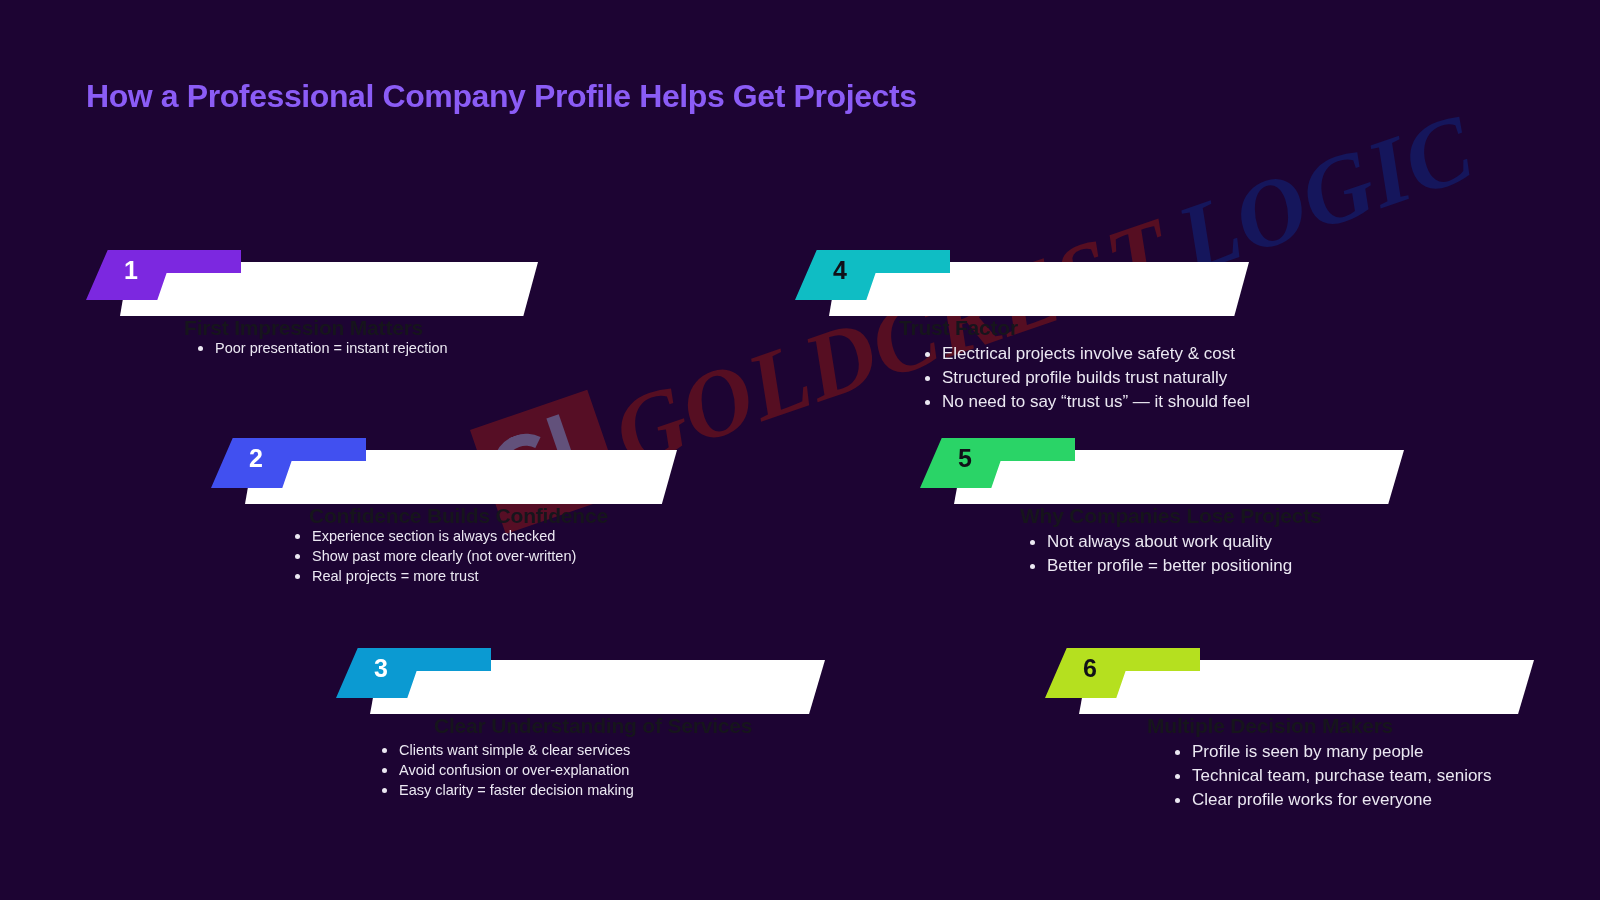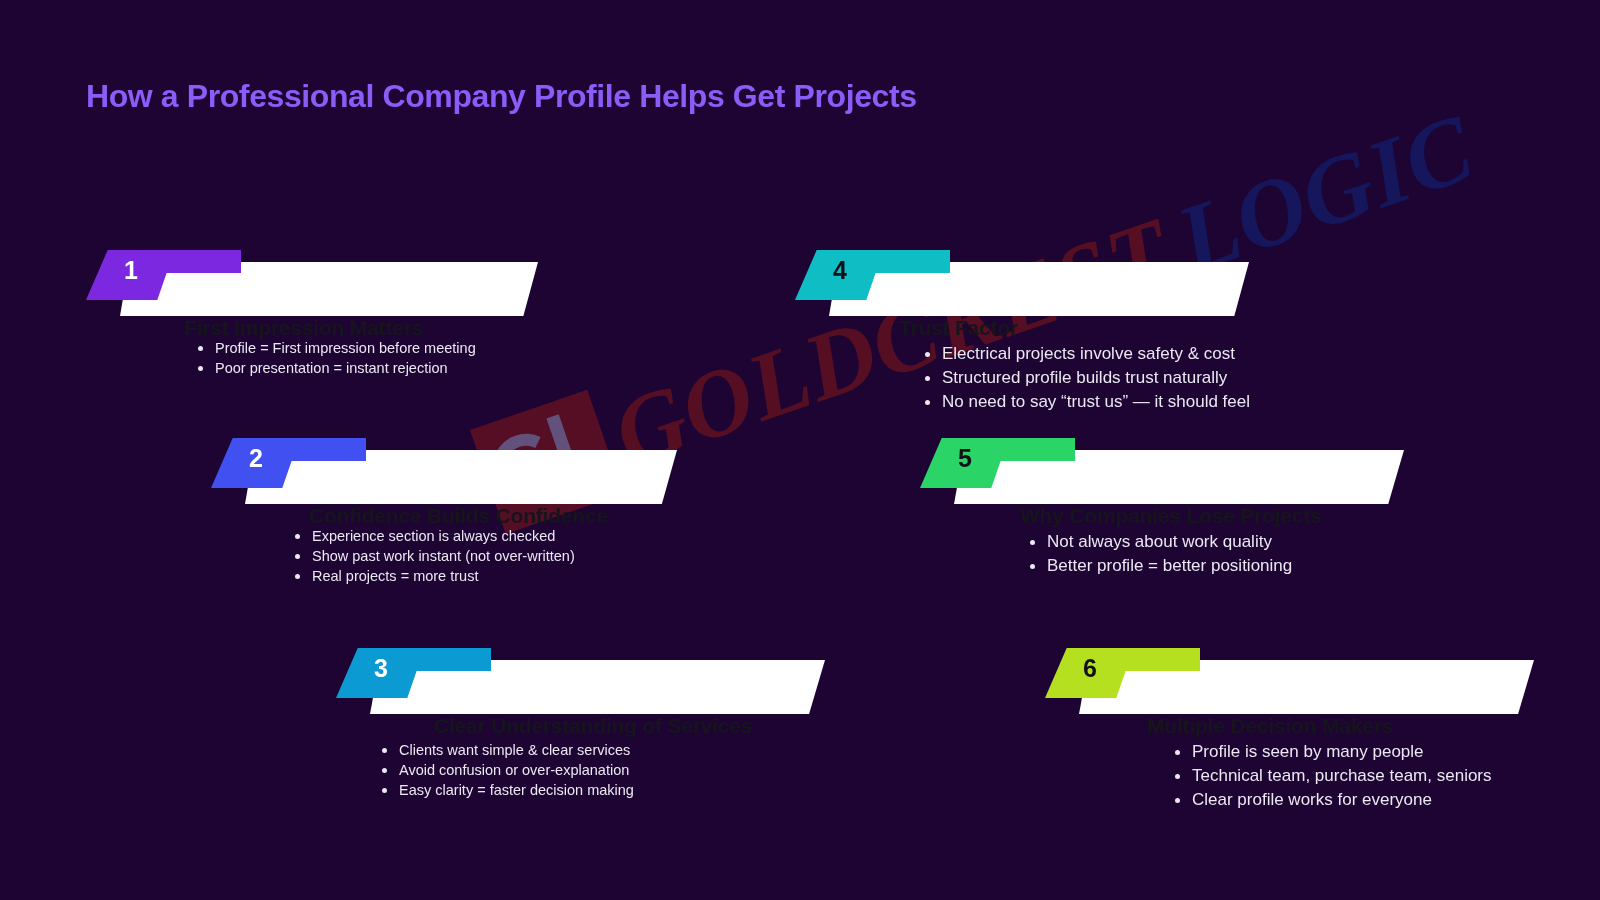--- a/index.html
+++ b/index.html
@@ -202,36 +202,35 @@
 
   <div class="card-block col-left" style="left:86px; top:250px; width:460px;">
     <div class="banner">
       <div class="banner-plate" style="left:34px; width:418px;"></div>
       <div class="banner-badge" style="background:#7c28e0;">
         <span class="badge-num" style="color:#ffffff;">1</span>
       </div>
       <div class="banner-title" style="left:98px;">First Impression Matters</div>
     </div>
     <ul class="bullets" style="margin-top:22px; margin-left:110px;">
-      <li>Profile = First impression before meeting</li>
       <li>Poor presentation = instant rejection</li>
     </ul>
   </div>
 
   <div class="card-block col-left" style="left:211px; top:438px; width:470px;">
     <div class="banner">
       <div class="banner-plate" style="left:34px; width:432px;"></div>
       <div class="banner-badge" style="background:#4150f0;">
         <span class="badge-num" style="color:#ffffff;">2</span>
       </div>
       <div class="banner-title" style="left:98px;">Confidence Builds Confidence</div>
     </div>
     <ul class="bullets" style="margin-top:22px; margin-left:82px;">
       <li>Experience section is always checked</li>
-      <li>Show past work instant (not over-written)</li>
+      <li>Show past more clearly (not over-written)</li>
       <li>Real projects = more trust</li>
     </ul>
   </div>
 
   <div class="card-block col-left" style="left:336px; top:648px; width:470px;">
     <div class="banner">
       <div class="banner-plate" style="left:34px; width:455px;"></div>
       <div class="banner-badge" style="background:#0b9ad2;">
         <span class="badge-num" style="color:#ffffff;">3</span>
       </div>

